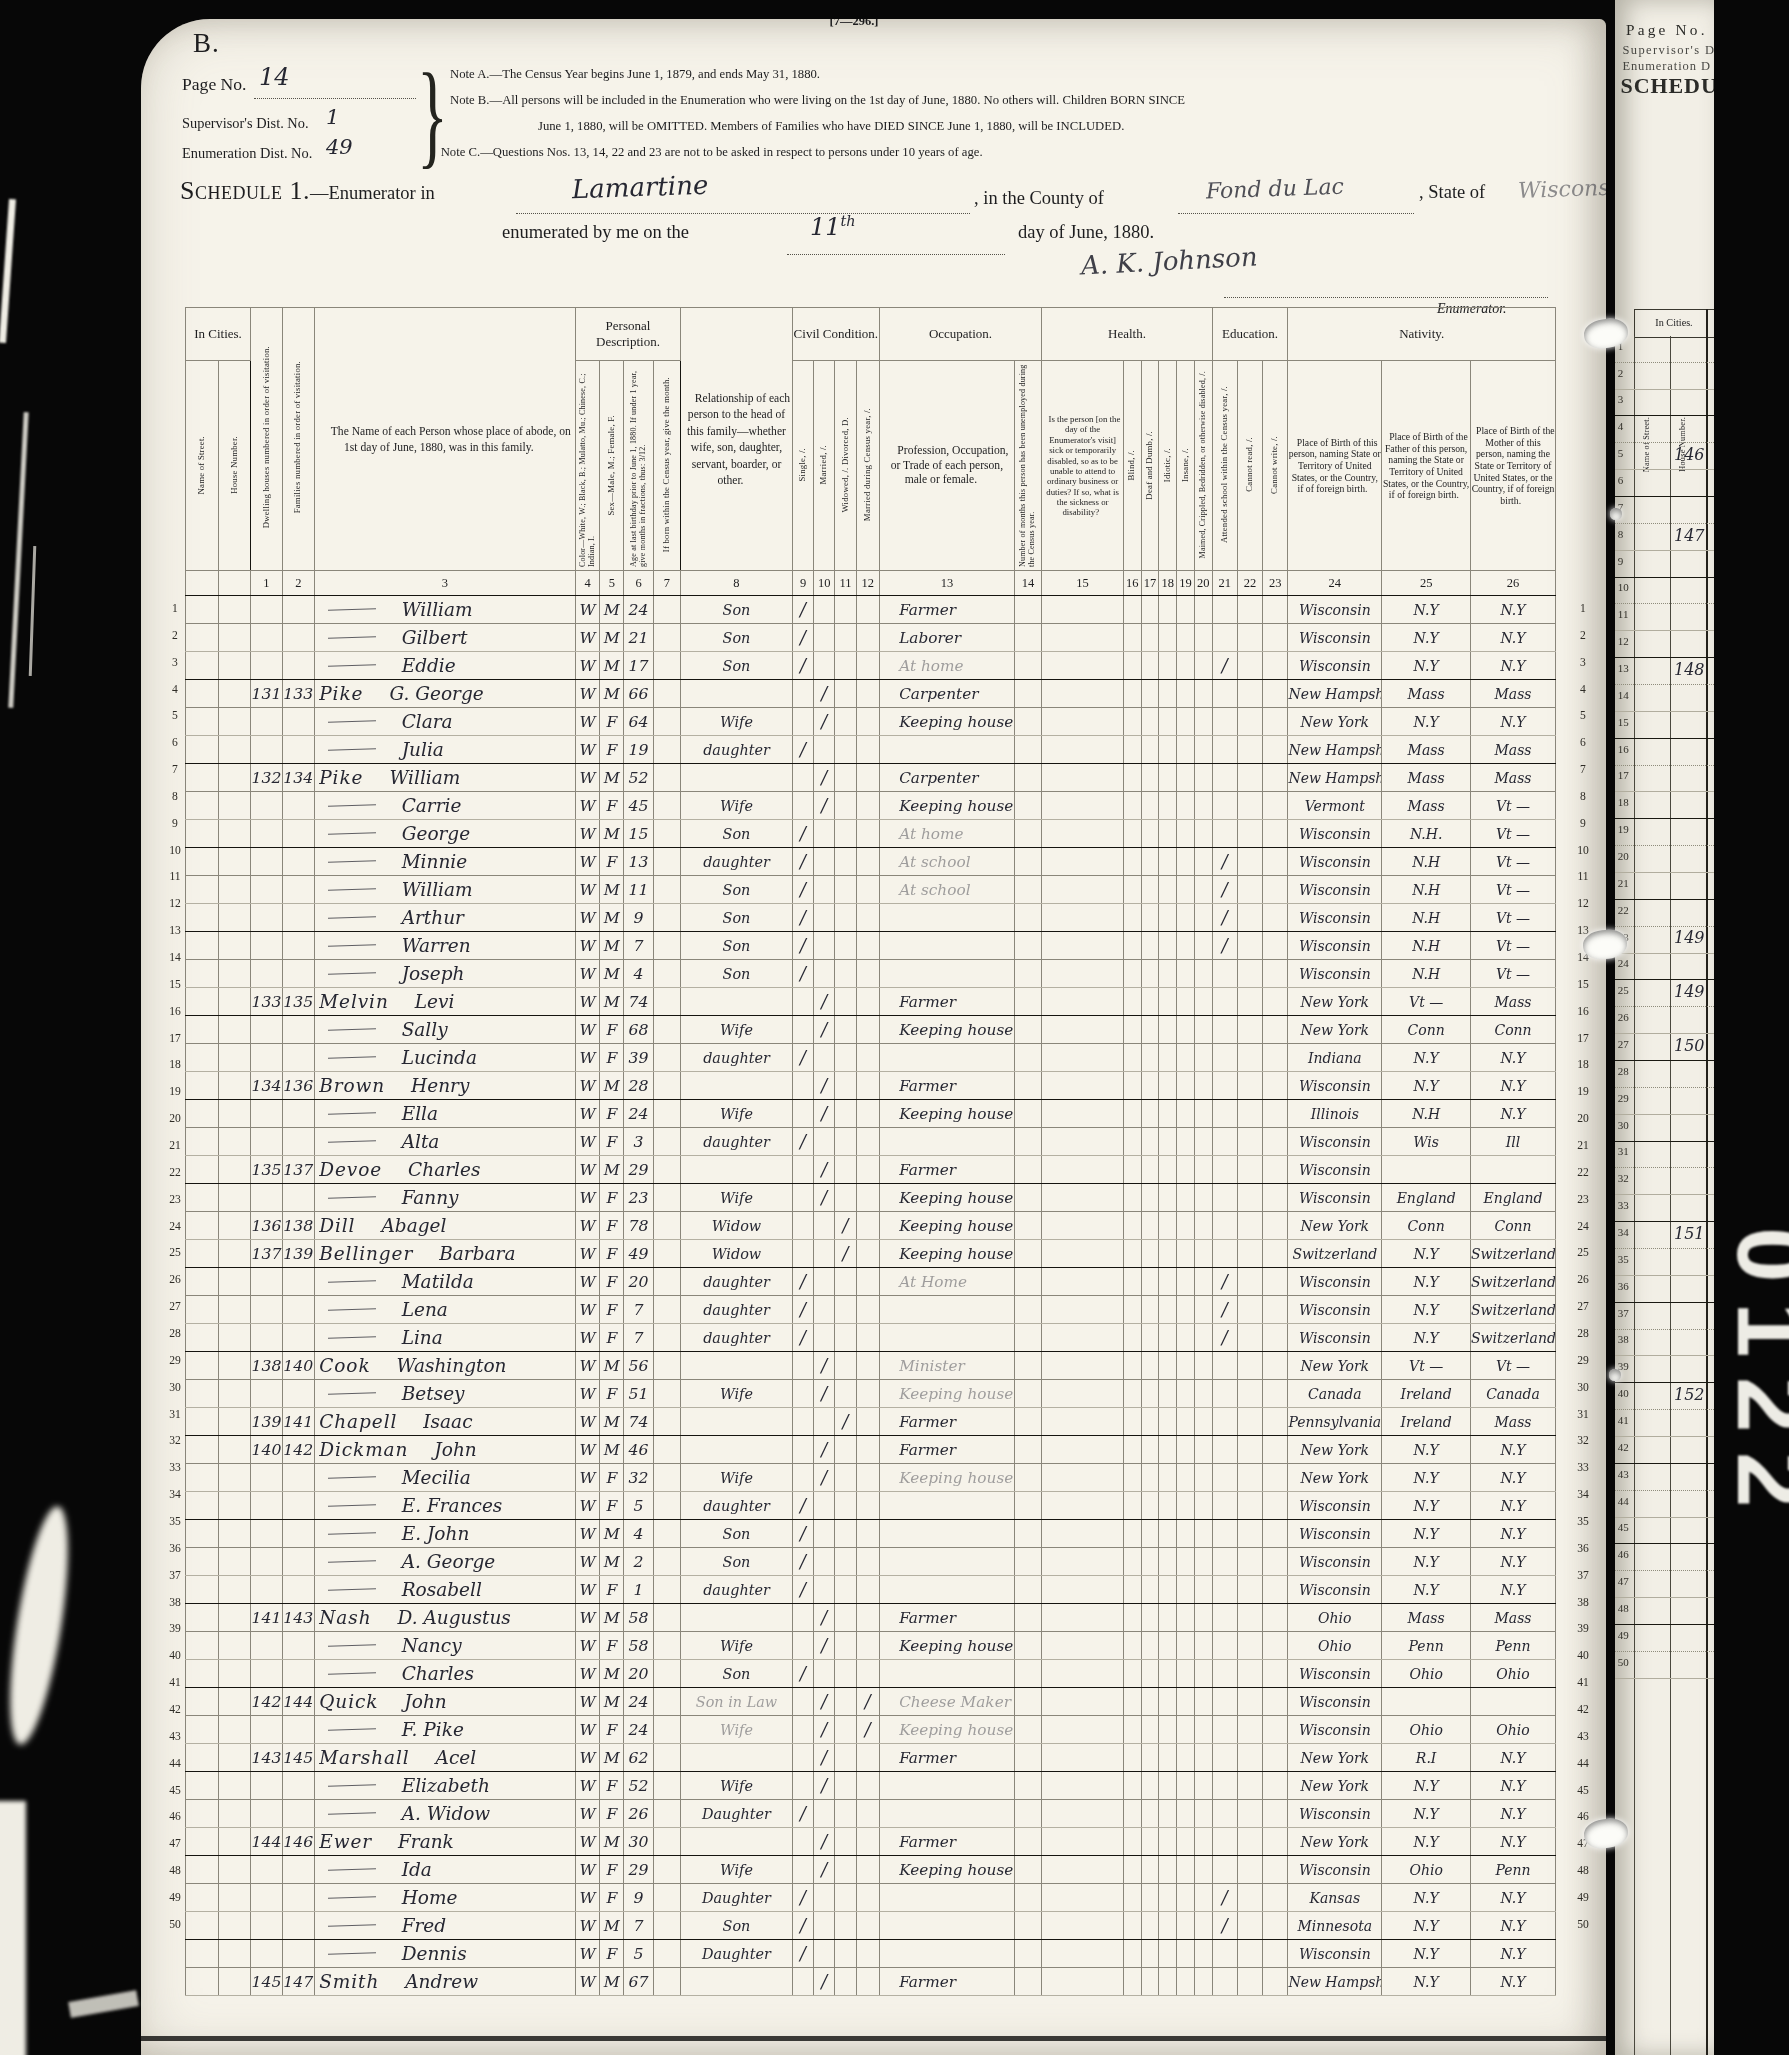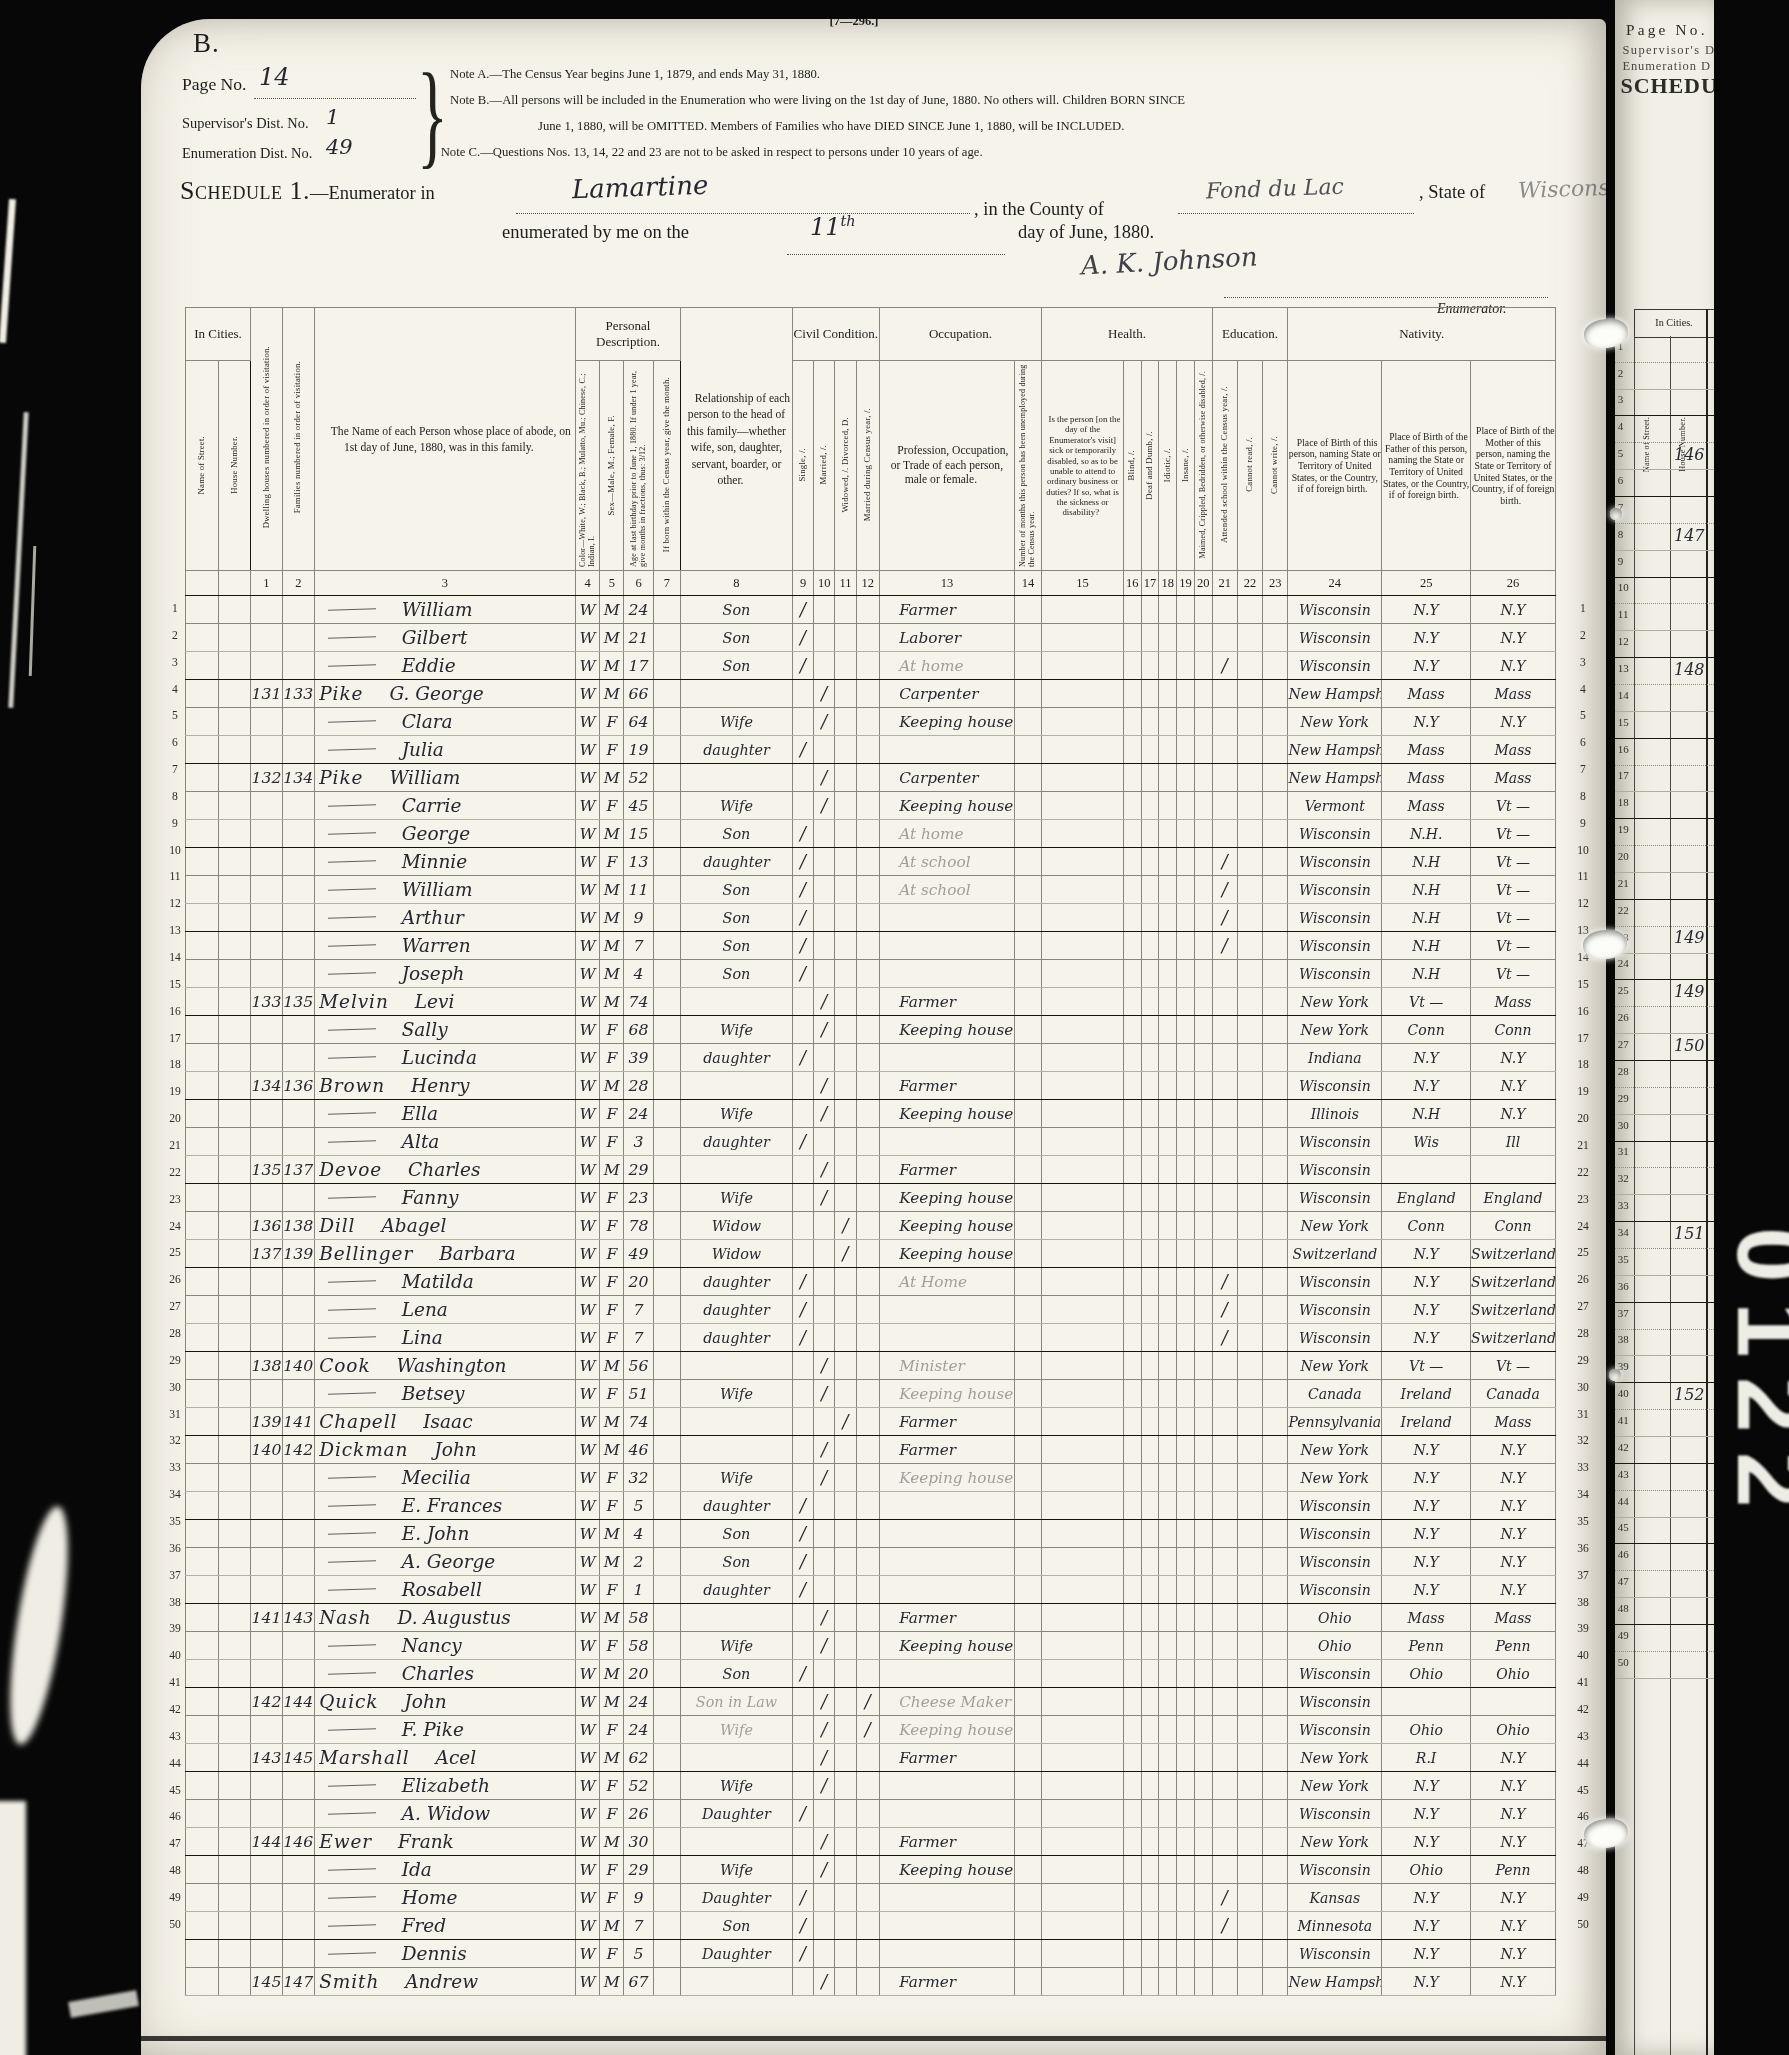--- a/index.html
+++ b/index.html
@@ -89,21 +89,21 @@
     <div style="margin-bottom:13px;">Note B.—All persons will be included in the Enumeration who were living on the 1st day of June, 1880.  No others will.  Children BORN SINCE</div>
     <div style="margin-bottom:13px;margin-left:88px;">June 1, 1880, will be OMITTED.  Members of Families who have DIED SINCE June 1, 1880, will be INCLUDED.</div>
     <div style="margin-left:-9.3px;">Note C.—Questions Nos. 13, 14, 22 and 23 are not to be asked in respect to persons under 10 years of age.</div>
   </div>
 
   <div class="abs" style="left:39px;top:157px;white-space:nowrap;">
     <span class="schedword">Schedule 1.</span><span class="schedrest">—Enumerator in</span>
   </div>
   <div class="abs dotline" style="left:375px;top:194px;width:454px;"></div>
   <div class="abs hw" style="left:431px;top:153px;font-size:26px;transform:rotate(-2deg);">Lamartine</div>
-  <div class="abs schedrest" style="left:833px;top:180px;">, in the County of</div>
+  <div class="abs schedrest" style="left:833px;top:169px;">, in the County of</div>
   <div class="abs dotline" style="left:1037px;top:194px;width:236px;"></div>
   <div class="abs hw" style="left:1065px;top:157px;font-size:22px;transform:rotate(-2deg);opacity:.8;">Fond du Lac</div>
   <div class="abs schedrest" style="left:1278px;top:163px;">, State of</div>
   <div class="abs hw" style="left:1377px;top:157px;font-size:22px;opacity:.5;transform:rotate(-2deg);">Wisconsin</div>
 
   <div class="abs schedrest" style="left:361px;top:203px;">enumerated by me on the</div>
   <div class="abs dotline" style="left:646px;top:235px;width:218px;"></div>
   <div class="abs hw" style="left:669px;top:194px;font-size:24px;"><span>11</span><sup>th</sup></div>
   <div class="abs schedrest" style="left:877px;top:203px;">day of June, 1880.</div>
 

